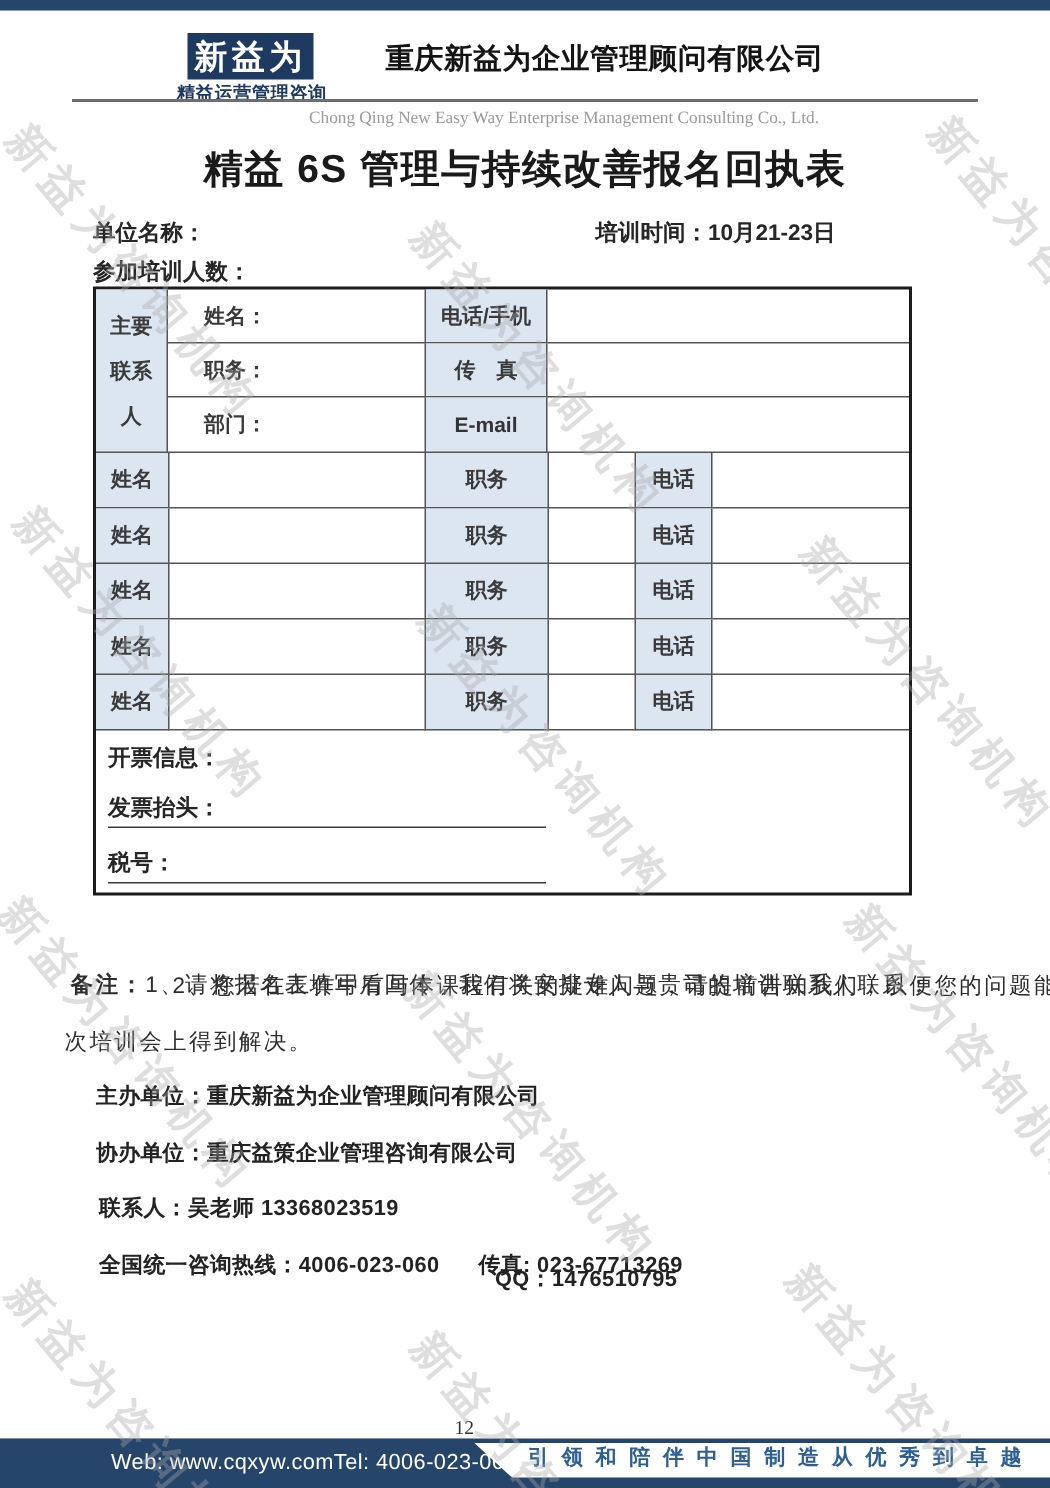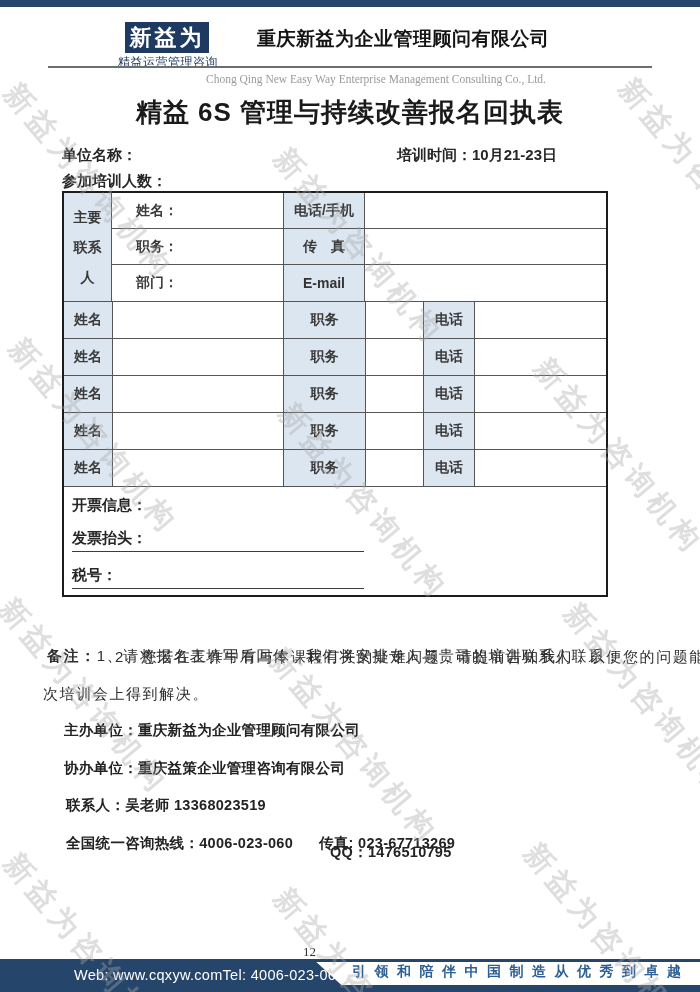--- a/index.html
+++ b/index.html
@@ -11,21 +11,21 @@
   }
   
   .topbar { position:absolute; left:0; top:0; width:700px; height:7px; background:#25456B; }
   .logo-box {
     position:absolute; left:125px; top:22px; width:84px; height:31px;
     background:#1F3A60; color:#fff; font-weight:bold; font-size:22px;
     display:flex; align-items:center; justify-content:center; letter-spacing:3px;
   }
   .logo-sub {
     position:absolute; left:112px; top:54px; width:112px; text-align:center;
-    color:#1F3A60; font-size:12px; font-weight:normal; letter-spacing:0.5px;
+    color:#1F3A60; font-size:12px; font-weight:bold; letter-spacing:0.5px;
   }
   .company-cn { position:absolute; left:222px; top:26px; font-size:19px; font-weight:bold; color:#141414; letter-spacing:0.5px;margin-left:35px; }
   .company-en { position:absolute; left:206px; top:50px; font-size:11.5px; color:#9a9a9a; font-family:"Liberation Serif","DejaVu Serif",serif;margin-top:23px; }
   .header-rule { position:absolute; left:48px; top:66px; width:604px; height:2px; background:#6e6e6e; }
   
   .doc-title { position:absolute; left:0; top:95px; width:700px; text-align:center; font-size:26px; font-weight:bold; color:#1a1a1a; letter-spacing:1px; }
   .meta-label { position:absolute; font-size:15px; font-weight:bold; color:#262626; }
   .m-unit { left:62px; top:146px; }
   .m-time { left:397px; top:146px; }
   .m-count { left:62px; top:172px; }

